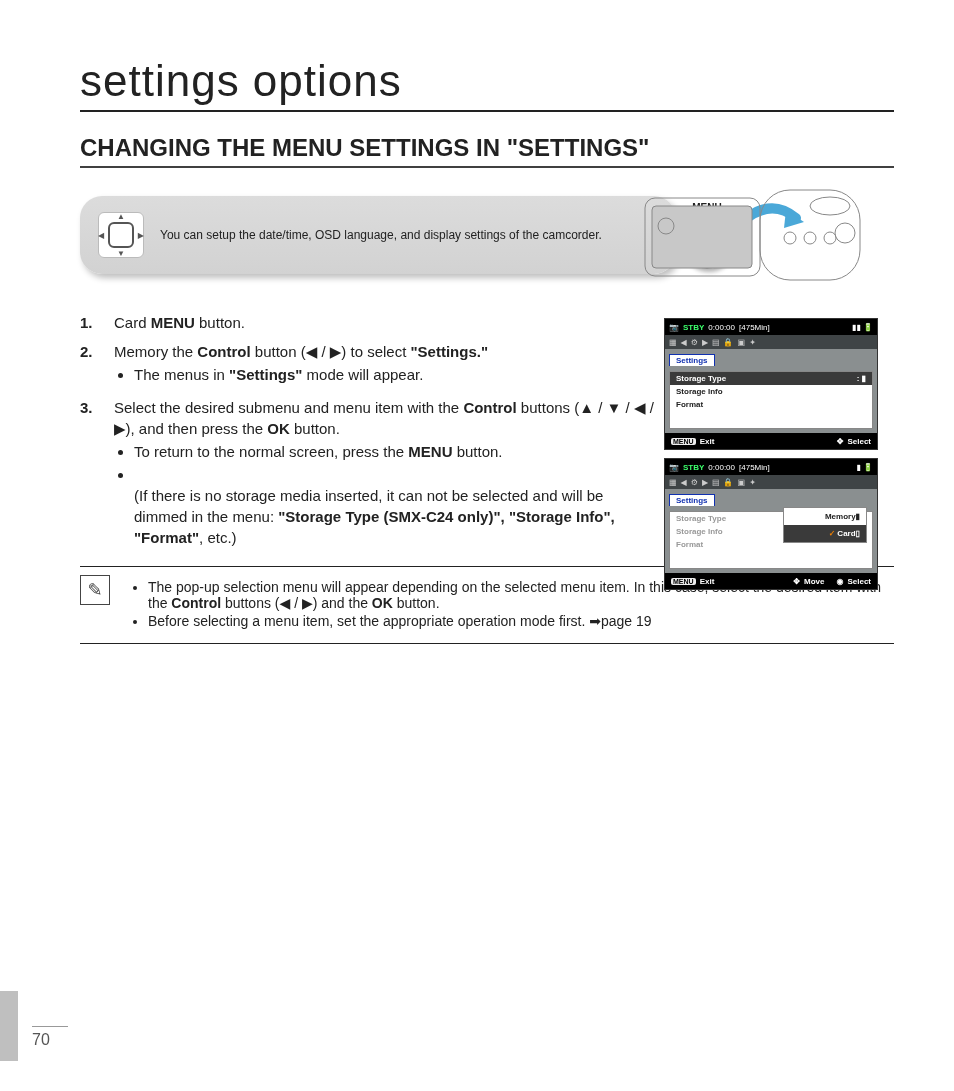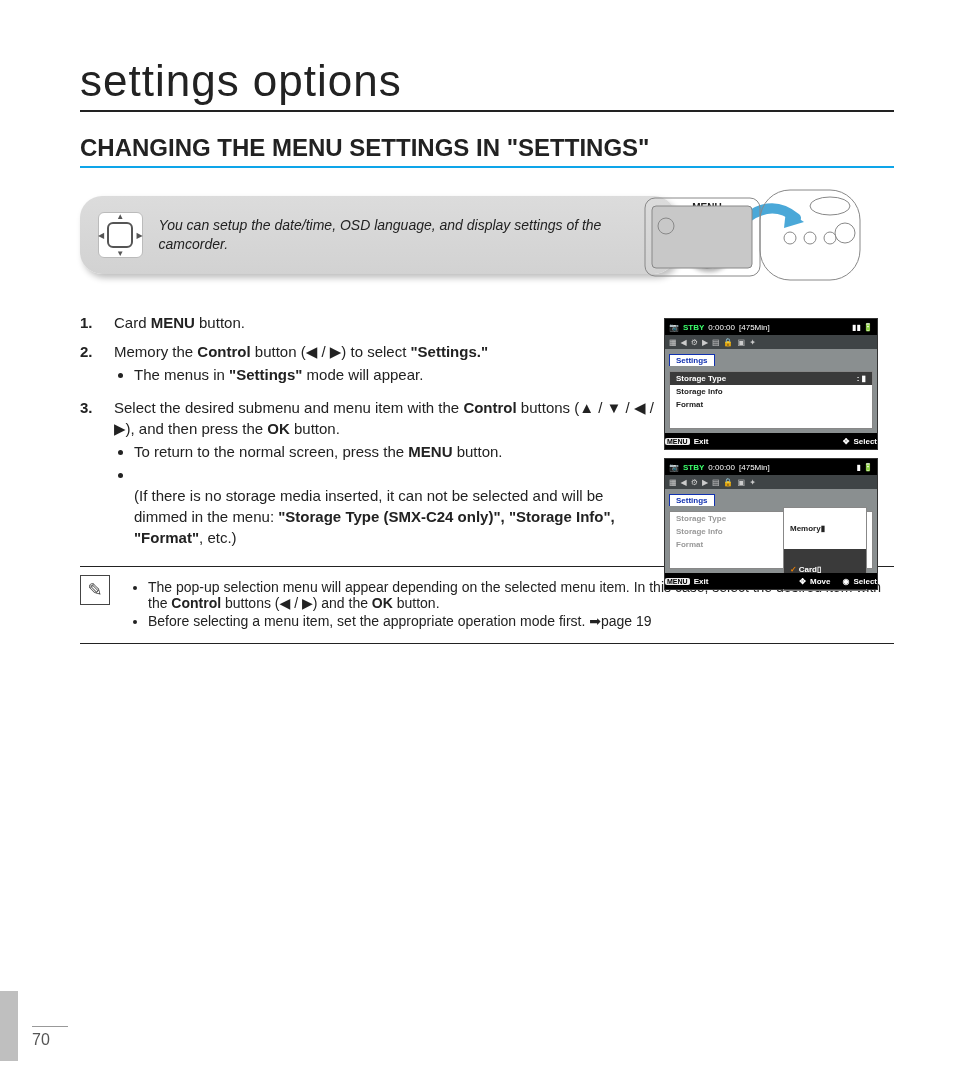--- a/index.html
+++ b/index.html
@@ -23,21 +23,21 @@
     font-weight: 300;
     letter-spacing: 1px;
     border-bottom: 2px solid #222;
     padding-bottom: 4px;
     margin: 16px 0 22px 0;
     font-family: Arial, sans-serif;
   }
   .subtitle {
     font-size: 24px;
     font-weight: 700;
-    border-bottom: 2px solid #0ea5e9;
+    border-bottom: 2px solid #404040;
     padding-bottom: 4px;
     margin: 0 0 28px 0;
   }
 
   
   .infobox {
     position: relative;
     width: 560px;
     background: linear-gradient(#dcdcdc,#d2d2d2);
     border-radius: 22px;
@@ -52,21 +52,21 @@
     width: 44px; height: 44px;
     background: #fff;
     border:1px solid #bbb;
     border-radius: 6px;
     display:flex;align-items:center;justify-content:center;
     position:relative;
   }
   .joy {width:22px;height:22px;border:2px solid #555;border-radius:6px;}
   .joy-caret{position:absolute;font-size:8px;color:#555;}
   .jcu{top:-1px;} .jcd{bottom:-1px;} .jcl{left:-1px;} .jcr{right:-1px;}
-  .info-text {font-size:14px;line-height:1.35;font-style:italic;}
+  .info-text {font-size:12px;line-height:1.35;}
 
   .menu-btn-wrap{
     position:absolute;
     right:-58px; top:6px;
     text-align:center;
   }
   .menu-label{font-size:10px;font-weight:700;margin-bottom:2px;}
   .menu-btn{
     width:52px;height:52px;border-radius:50%;
     background: radial-gradient(circle at 35% 30%, #fff, #c4c4c4 55%, #888);
@@ -125,25 +125,25 @@
   .sc-top .stby{color:#3cff6b;font-weight:700;}
   .sc-iconrow{
     height:14px;background:#3f4446;
     display:flex;align-items:center;gap:4px;padding:0 4px;
     font-size:8px;color:#ccc;
   }
   .sc-tab{margin-top:2px;margin-left:4px;background:#fff;color:#1030b0;font-size:8px;font-weight:700;border:1px solid #1030b0;border-bottom:none;display:inline-block;padding:1px 6px;}
   .sc-panel{background:#fff;border:1px solid #888;margin:4px 4px;height:58px;box-sizing:border-box;}
   .sc-row{font-size:8px;font-weight:700;padding:2px 6px;color:#222;}
   .sc-row.sel{background:#3a3a3a;color:#fff;}
-  .sc-bot{position:absolute;bottom:0;left:0;right:0;height:16px;background:#000;color:#fff;font-size:8px;display:flex;align-items:center;gap:4px;padding:0 0;}
+  .sc-bot{position:absolute;bottom:0;left:0;right:0;height:16px;background:#000;color:#fff;font-size:8px;display:flex;align-items:center;gap:4px;padding:0 6px;}
   .sc-bot .btn{background:#eee;color:#000;border-radius:2px;padding:0 2px;font-size:7px;font-weight:700;}
   .sc-bot span{font-weight:700;}
   .sc-popup{position:absolute;right:10px;top:48px;width:82px;background:#fff;border:1px solid #888;}
-  .sc-popup .prow{font-size:8px;font-weight:700;padding:16px 6px;color:#222;display:flex;justify-content:flex-start;}
+  .sc-popup .prow{font-size:8px;font-weight:700;padding:4px 6px;color:#222;display:flex;justify-content:flex-end;}
   .sc-popup .prow.sel{background:#3a3a3a;color:#fff;}
   .tick{color:#f08000;font-size:8px;margin-right:2px;}
 
   .page-num{
     position:absolute;left:32px;bottom:42px;font-size:16px;color:#555;
     border-top:1px solid #999;padding-top:4px;width:36px;text-align:left;
   }
   .page-tab{position:absolute;left:0;bottom:30px;width:18px;height:70px;background:#bfbfbf;}
 </style>
 </head>

